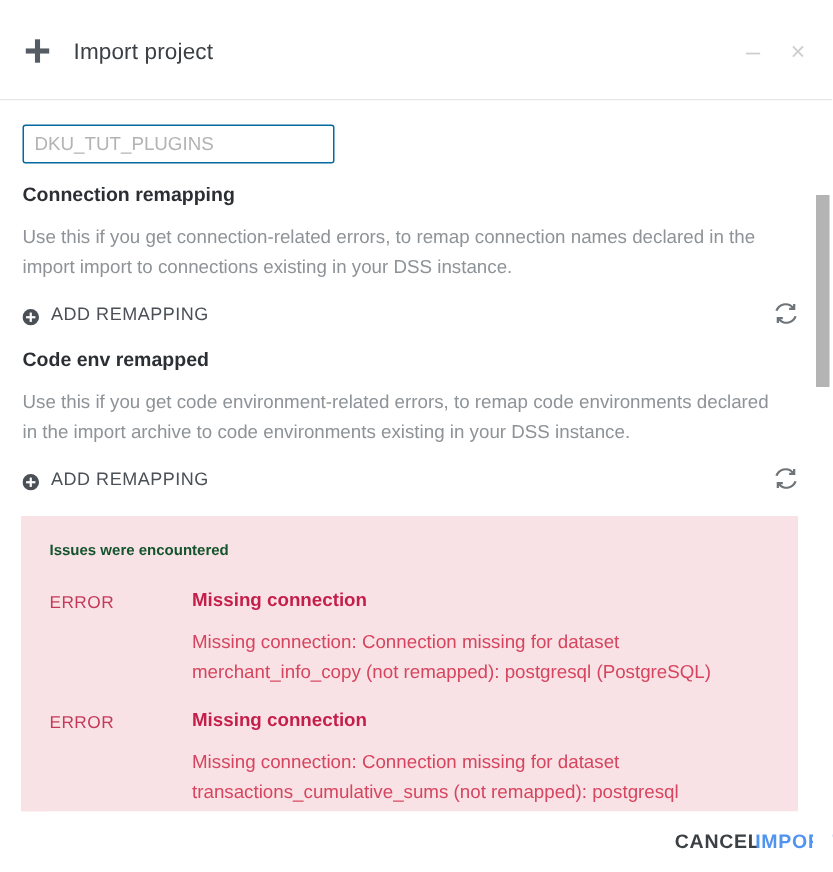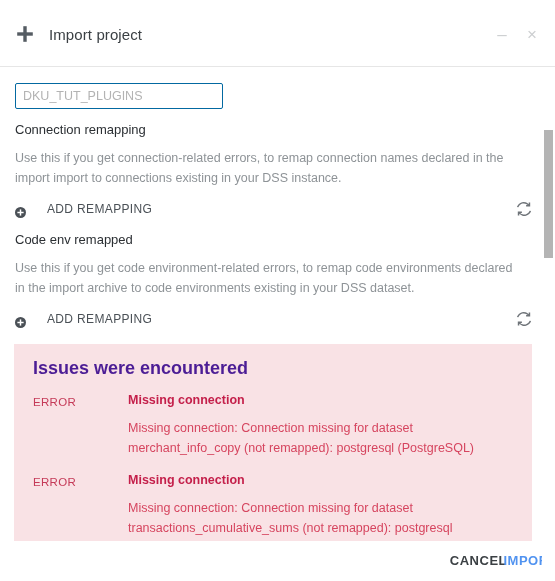--- a/index.html
+++ b/index.html
@@ -84,40 +84,40 @@
     color: #222;
     padding: 0 7px;
     outline: none;
   }
   #project-key-input::placeholder { color: #b3b3b3; }
 
   .section-title {
     position: absolute;
     left: 15px;
     font-size: 13px;
-    font-weight: normal;
+    font-weight: bold;
     color: #2b2f33;
     line-height: 16px;
     white-space: nowrap;
   }
   .section-desc {
     position: absolute;
     left: 15px;
     width: 505px;
     font-size: 12.5px;
     color: #8e9397;
     line-height: 20px;
   }
   .add-remapping {
     position: absolute;
     left: 15px;
     height: 18px;
     display: flex;
     align-items: center;
-    gap: 21px;
+    gap: 8px;
     cursor: pointer;
     user-select: none;
   }
   .add-remapping .plus-circle {
     width: 11px; height: 11px;
     color: #4a5056;
     display: block;
   }
   .add-remapping .ar-label {
     font-size: 12px;
@@ -150,23 +150,23 @@
   #issues-panel {
     position: absolute;
     left: 14px; top: 277px;
     width: 518px;
     background: #f9e2e5;
     padding: 14px 0 4px 0;
     overflow: hidden;
   }
   #issues-heading {
     margin: 0 12px 10px 19px;
-    font-size: 18px;
+    font-size: 10px;
     font-weight: bold;
-    color: #4c1d95;
+    color: #14532d;
     line-height: 20px;
   }
   .issue-row {
     position: relative;
     display: block;
     padding: 4px 18px 10px 19px;
   }
   .issue-severity {
     position: absolute;
     left: 19px;
@@ -271,21 +271,21 @@
       <span class="ar-label">ADD REMAPPING</span>
     </div>
     <div id="conn-refresh" class="refresh-btn">
       <svg viewBox="0 0 16 16" width="16" height="16" aria-hidden="true">
         <path d="M2.4 6.3a5.6 5.6 0 0 1 9.3-2.2l-1.6 0 0 1.5 4.1 0 0-4.0-1.5 0 0 1.6A7.1 7.1 0 0 0 .9 6.0z" fill="currentColor"></path>
         <path d="M13.6 9.7a5.6 5.6 0 0 1-9.3 2.2l1.6 0 0-1.5-4.1 0 0 4.0 1.5 0 0-1.6a7.1 7.1 0 0 0 11.8-2.8z" fill="currentColor"></path>
       </svg>
     </div>
 
     <div id="codeenv-title" class="section-title">Code env remapped</div>
-    <div id="codeenv-desc" class="section-desc">Use this if you get code environment-related errors, to remap code environments declared in the import archive to code environments existing in your DSS dataset.</div>
+    <div id="codeenv-desc" class="section-desc">Use this if you get code environment-related errors, to remap code environments declared in the import archive to code environments existing in your DSS instance.</div>
     <div id="codeenv-add" class="add-remapping">
       <span class="plus-circle">
         <svg viewBox="0 0 12 12" width="11" height="11" aria-hidden="true">
           <circle cx="6" cy="6" r="6" fill="currentColor"></circle>
           <rect x="5.2" y="2.6" width="1.6" height="6.8" fill="#ffffff"></rect>
           <rect x="2.6" y="5.2" width="6.8" height="1.6" fill="#ffffff"></rect>
         </svg>
       </span>
       <span class="ar-label">ADD REMAPPING</span>
     </div>

